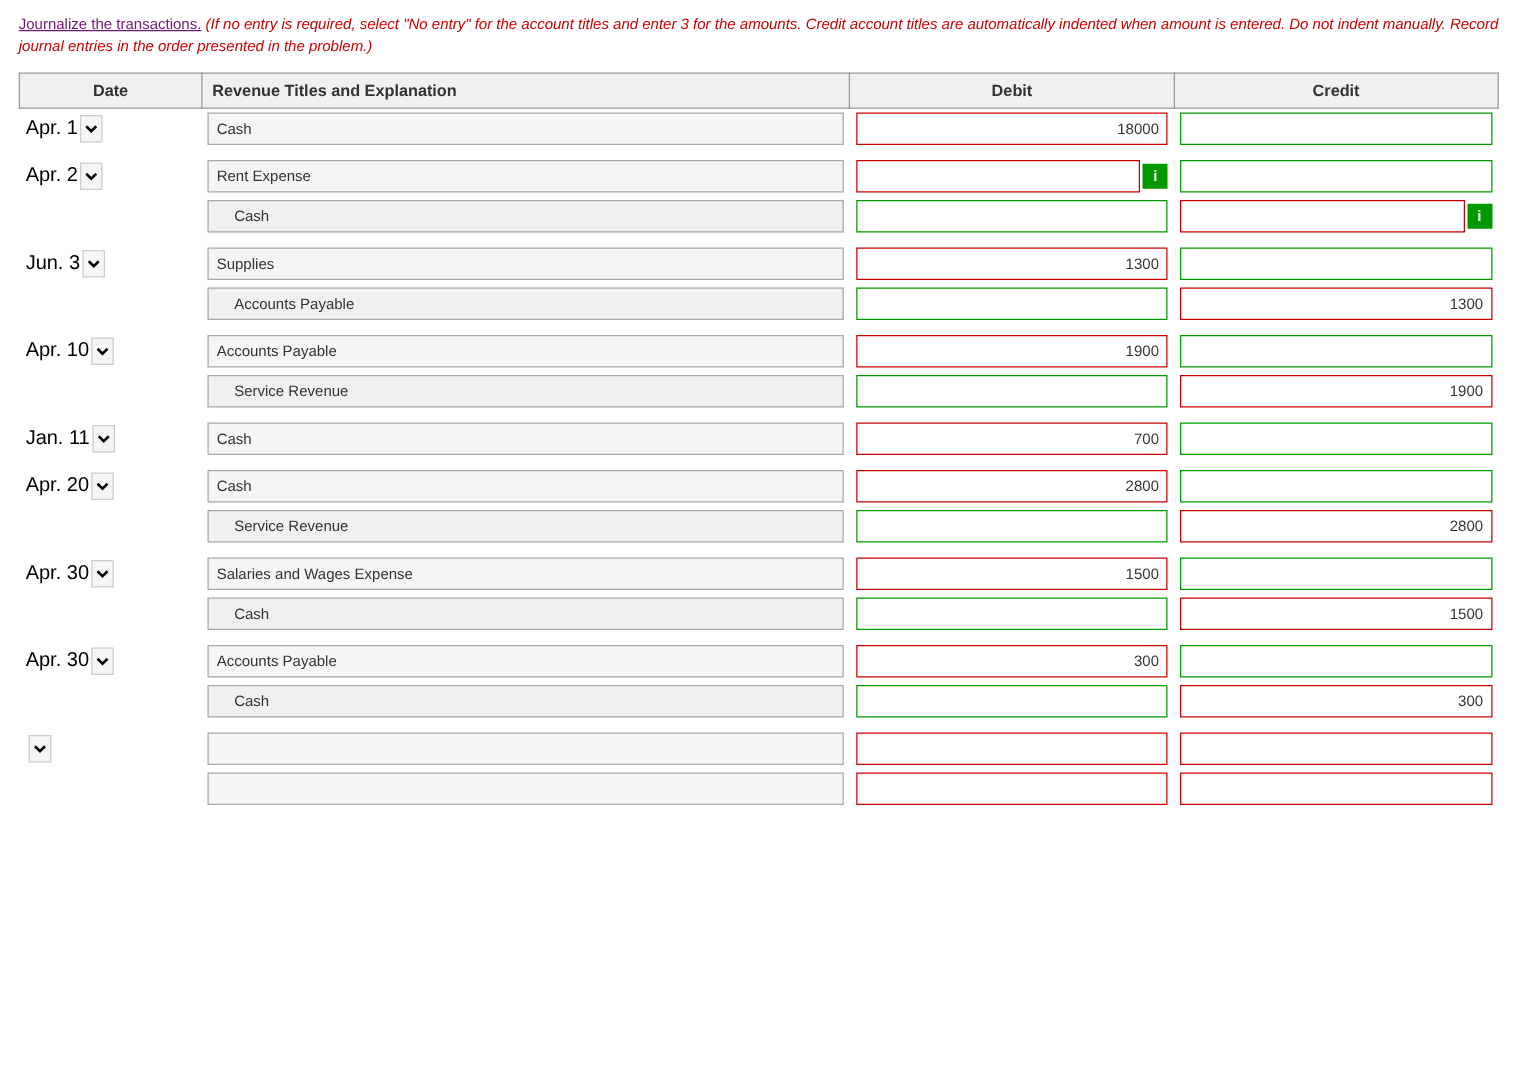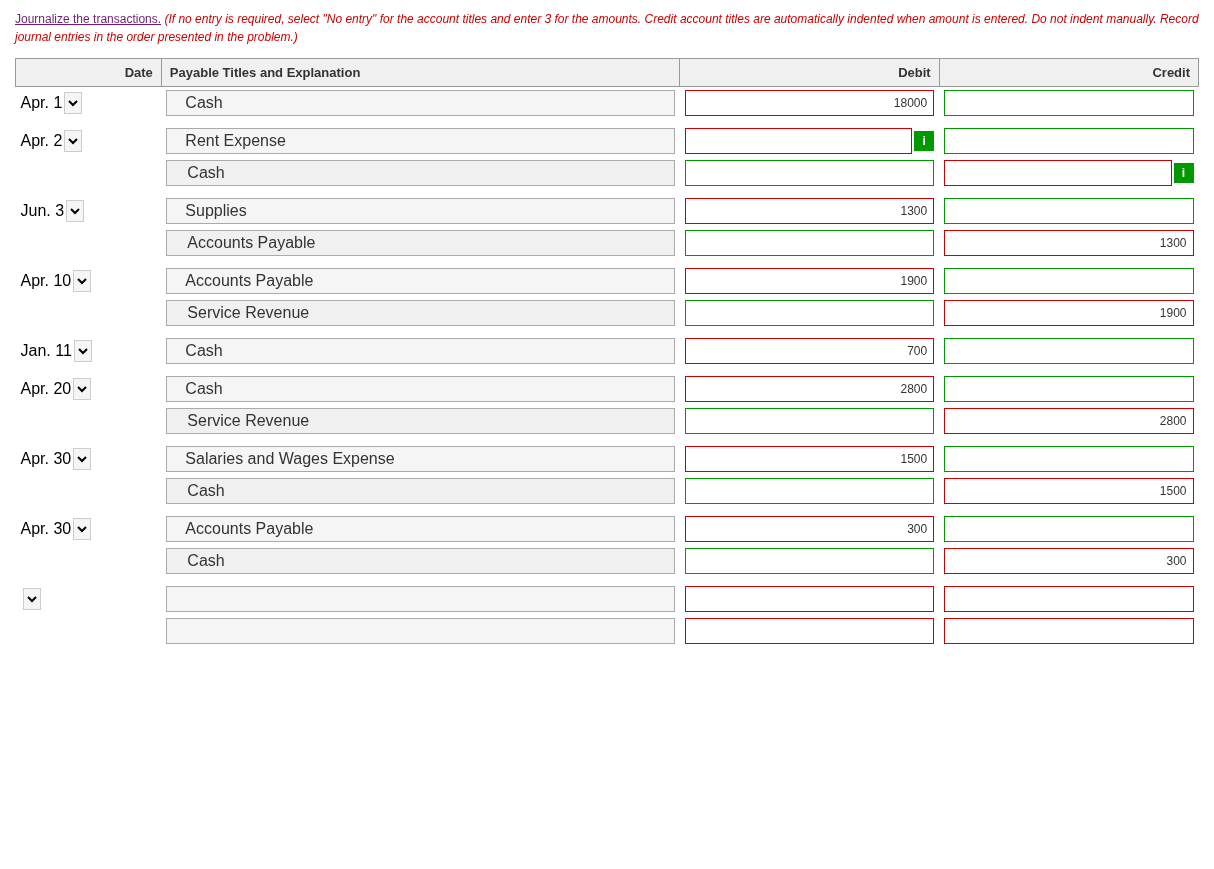--- a/index.html
+++ b/index.html
@@ -28,24 +28,24 @@
 
     .journal-table {
       width: 100%;
       border-collapse: collapse;
     }
     .journal-table thead tr th {
       border: 1px solid #999;
       background: #f0f0f0;
       padding: 6px 8px;
       font-weight: bold;
-      text-align: right;
+      text-align: center;
     }
     .journal-table thead tr th:first-child {
-      text-align: right;
+      text-align: center;
       width: 90px;
     }
     .journal-table thead tr th:nth-child(2) {
       text-align: left;
       width: 320px;
     }
     .journal-table thead tr th:nth-child(3) {
       width: 160px;
     }
     .journal-table thead tr th:nth-child(4) {
@@ -86,22 +86,22 @@
       padding: 2px 2px;
       font-size: 11px;
       cursor: pointer;
       width: 18px;
       height: 22px;
     }
 
     input[type="text"].account-input {
       width: 100%;
       border: 1px solid #aaa;
-      padding: 4px 18px;
-      font-size: 16px;
+      padding: 4px 6px;
+      font-size: 12px;
       background: #f5f5f5;
       color: #333;
       height: 26px;
     }
     input[type="text"].account-input.indented {
       background: #f0f0f0;
       padding-left: 20px;
     }
 
     input[type="text"].debit-input {
@@ -174,21 +174,21 @@
   <p class="instructions">
     <span class="normal-link">Journalize the transactions.</span>
     <span class="bold-red">(If no entry is required, select "No entry" for the account titles and enter 3 for the amounts. Credit account titles are automatically indented when amount is entered. Do not indent manually. Record journal entries in the order presented in the problem.)</span>
   </p>
 </div>
 
 <table class="journal-table">
   <thead>
     <tr>
       <th>Date</th>
-      <th>Payable Titles and Explanation</th>
+      <th>Revenue Titles and Explanation</th>
       <th>Debit</th>
       <th>Credit</th>
     </tr>
   </thead>
   <tbody id="journal-body">
   <tr>
         <td class="date-cell">
           <div class="date-select-wrapper">
             <span class="date-label">Apr. 1</span>
             <select class="date-dropdown"><option value="">▼</option></select>

